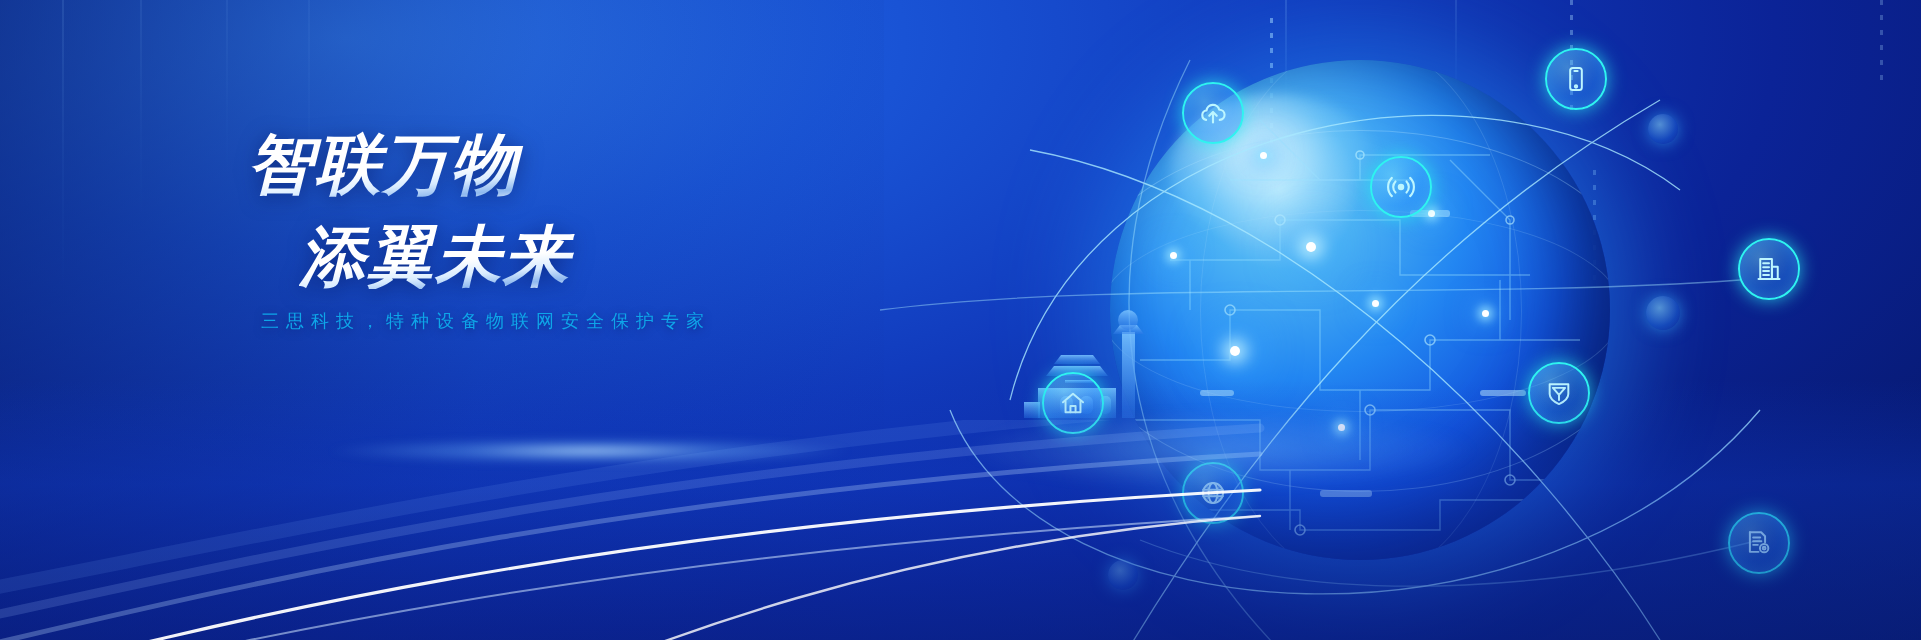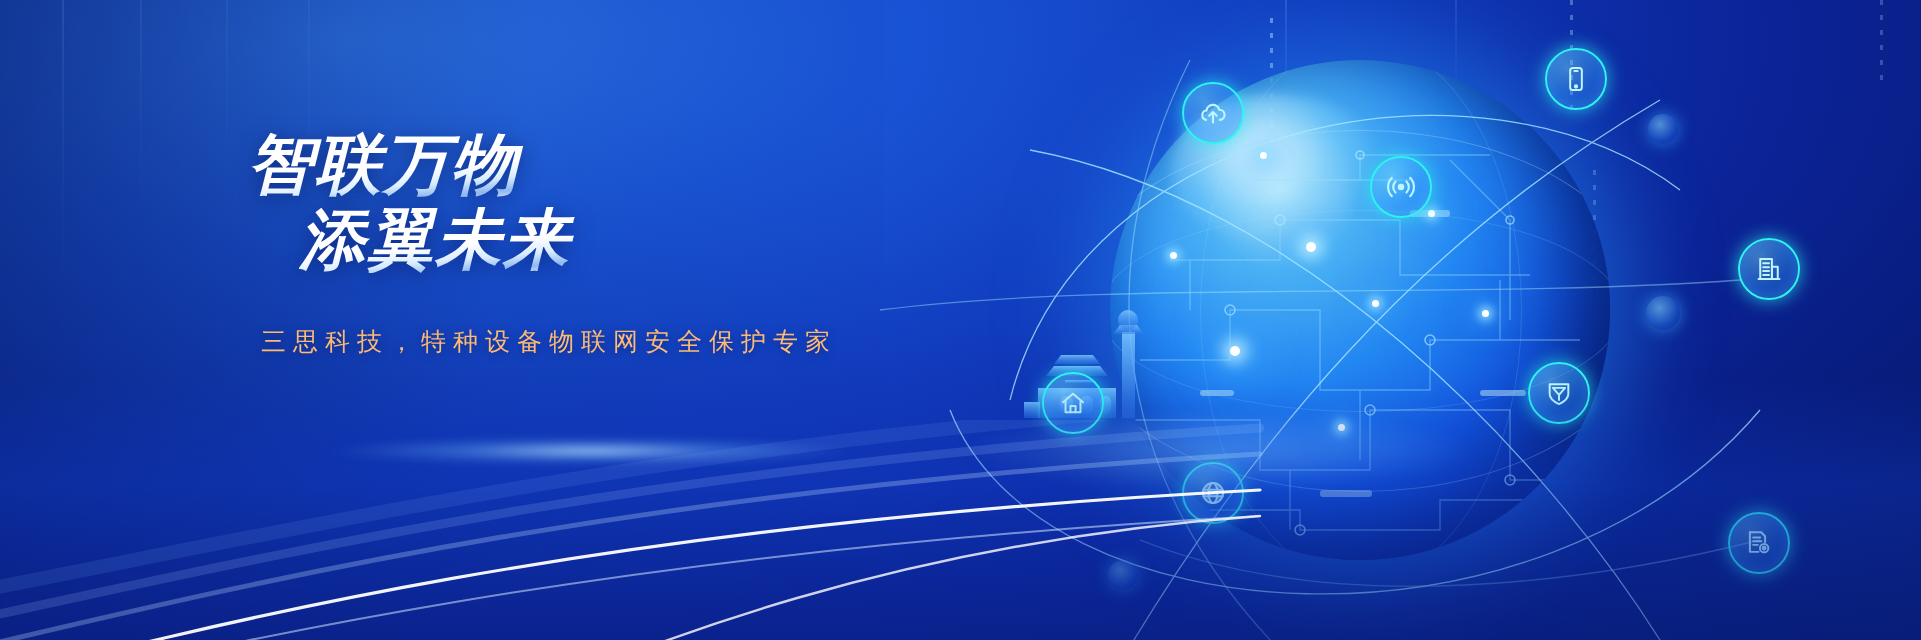--- a/index.html
+++ b/index.html
@@ -98,24 +98,24 @@
     line-height:1.0;
     letter-spacing:2px;
     color:#ffffff;
     font-style:italic;
     white-space:nowrap;
     background:linear-gradient(175deg,#ffffff 0%,#ffffff 40%,#d9ecff 52%,#8fb9ef 62%,#ffffff 74%,#ffffff 100%);
     -webkit-background-clip:text;background-clip:text;
     -webkit-text-fill-color:transparent;color:transparent;
     filter:drop-shadow(0 3px 10px rgba(4,20,90,.55));
   }
-  .headline.l2{margin-left:52px;margin-top:10px;font-family:Liberation Serif, serif;}
+  .headline.l2{margin-left:52px;margin-top:26px;}
   .subtitle{
-    margin-top:52px;margin-left:14px;
-    font-size:25px;letter-spacing:7px;color:#fdba74;font-weight:normal;white-space:nowrap;
+    margin-top:20px;margin-left:14px;
+    font-size:18px;letter-spacing:7px;color:#0ea5e9;font-weight:normal;white-space:nowrap;
     text-shadow:0 2px 8px rgba(4,20,90,.5);
   }
 </style>
 </head>
 <body>
 
 <div id="stage">
 
   <div class="bg-base"></div>
   <div class="bg-left-dark"></div>

